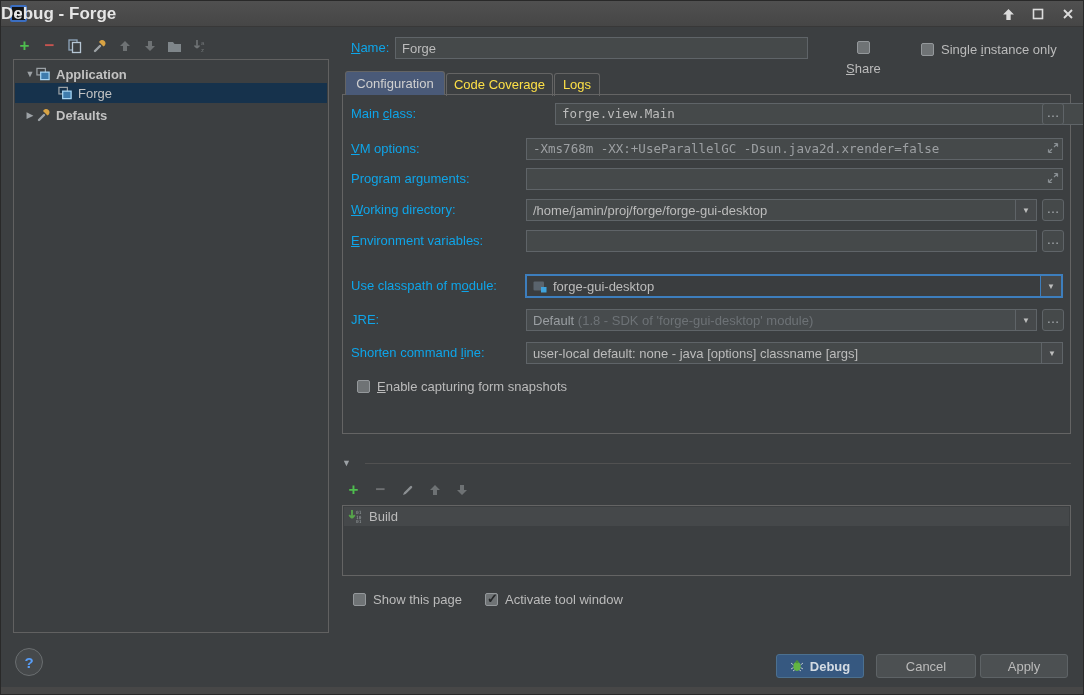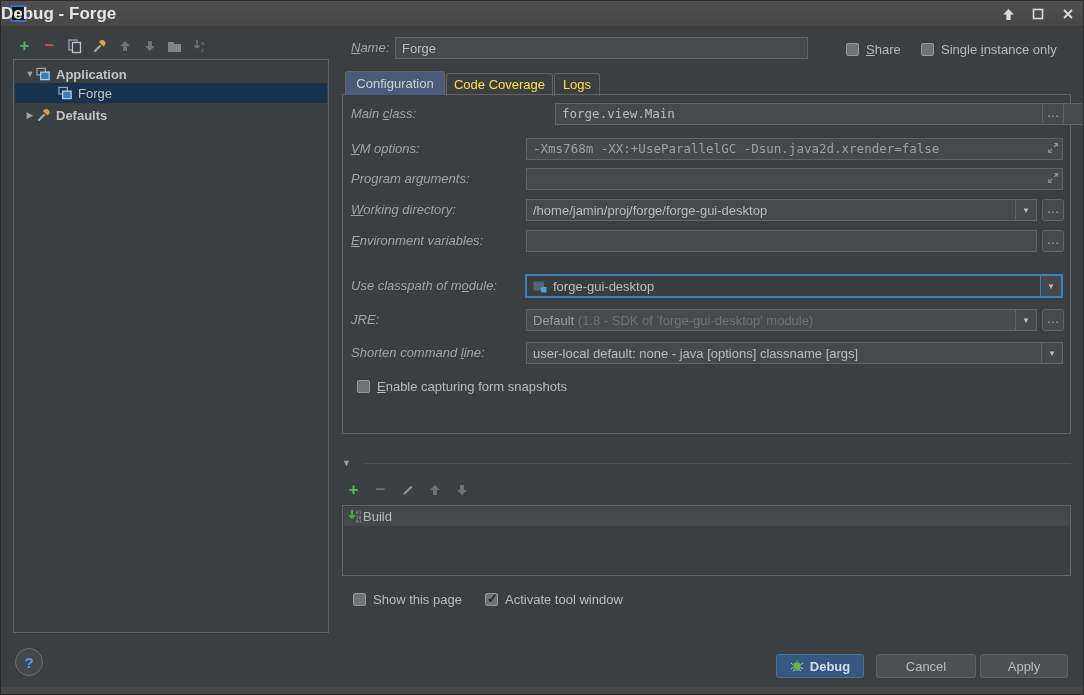--- a/index.html
+++ b/index.html
@@ -27,21 +27,21 @@
   .glyph-minus{color:#C75450;font-size:17px;font-weight:bold;line-height:12px;}
   .glyph-minus.dim{color:#6e7072;}
   .tree{position:absolute;left:12px;top:58px;width:316px;height:574px;
     border:1px solid #616161;background:#3c3f41;}
   .tree-row{position:absolute;left:1px;right:1px;height:20px;display:flex;align-items:center;}
   .tree-arrow{width:12px;text-align:center;color:#9da2a6;font-size:9px;margin-left:9px;flex:0 0 auto;}
   .tree-label{margin-left:5px;color:#c2c2c2;}
   .tree-label.bold{font-weight:bold;}
   .tree-row.selected{background:#16324c;}
   
-  .lbl{position:absolute;height:22px;line-height:22px;color:#a3a3a3;font-style:italic;}
+  .lbl{position:absolute;height:22px;line-height:22px;color:#0ea5e9;}
   u{text-decoration:underline;}
   .field{position:absolute;height:22px;background:#45494a;border:1px solid #5f6468;
     color:#bcbcbc;line-height:20px;padding:0 6px;font-family:"Liberation Sans",sans-serif;font-size:13px;}
   input.field{outline:none;}
   .mono{font-family:"DejaVu Sans Mono", monospace;font-size:12.5px;}
   .dots-btn{position:absolute;width:22px;height:22px;background:#45494a;border:1px solid #5f6468;
     border-radius:3px;color:#a9aeb2;text-align:center;line-height:18px;font-size:13px;cursor:pointer;}
   .combo{position:absolute;height:22px;background:#45494a;border:1px solid #5f6468;
     display:flex;align-items:center;}
   .combo .val{flex:1;padding:0 6px;white-space:nowrap;overflow:hidden;color:#bcbcbc;}
@@ -62,21 +62,21 @@
   .cb.checked::after{content:"✓";position:absolute;left:1px;top:-3px;color:#26282a;
     font-size:13px;font-weight:bold;}
   .cb-row{position:absolute;display:flex;align-items:center;gap:7px;height:16px;}
   
   .bl-head{position:absolute;left:341px;top:457px;width:729px;display:flex;align-items:center;}
   .bl-head .tri{color:#9da2a6;font-size:9px;margin-right:5px;}
   .bl-head .line{flex:1;height:1px;background:#515151;margin-left:9px;}
   .bl-toolbar{position:absolute;left:345px;top:481px;display:flex;gap:12px;align-items:center;height:16px;}
   .listbox{position:absolute;left:341px;top:504px;width:729px;height:71px;border:1px solid #646464;}
   .list-row{position:absolute;left:1px;right:1px;top:1px;height:19px;background:#45484a;
-    display:flex;align-items:center;padding-left:4px;}
+    display:flex;align-items:center;gap:6px;padding-left:4px;}
   
   .btn{position:absolute;height:24px;background:#4c5052;border:1px solid #5e6366;border-radius:3px;
     color:#bbbbbb;text-align:center;display:flex;align-items:center;justify-content:center;gap:6px;cursor:pointer;}
   .btn.primary{background:#365880;border-color:#4c708f;color:#d4dbe2;font-weight:bold;}
   .help-circle{position:absolute;left:14px;top:647px;width:28px;height:28px;border-radius:50%;
     background:#46494b;border:1px solid #6a6e70;color:#589df6;font-weight:bold;font-size:15px;
     display:flex;align-items:center;justify-content:center;cursor:pointer;}
   .bottom-strip{position:absolute;left:0;bottom:0;width:1084px;height:7px;background:#474747;}
   .dim-paren{color:#6d7276;}
   .jre-val{color:#9a9ea2;}
@@ -176,21 +176,21 @@
             <path d="M3 12 L8 7" stroke="#9da2a6" stroke-width="2.4" stroke-linecap="round"></path>
             <path d="M7 3 a3.4 3.4 0 1 1 4.5 4.5 L9 5 Z" fill="#d9a343"></path>
           </svg>
       </span>
       <span class="tree-label bold">Defaults</span>
     </div>
   </div>
 
   <div class="lbl" style="left:350px;top:36px;"><u>N</u>ame:</div>
   <input class="field" style="left: 394px; top: 36px; width: 413px;" value="Forge">
-  <div class="cb-row" style="left:845px;top:40px;">
+  <div class="cb-row" style="left:845px;top:40px;flex-direction:column;">
     <span class="cb"></span>
     <span><u>S</u>hare</span>
   </div>
   <div class="cb-row" style="left:920px;top:40px;">
     <span class="cb"></span>
     <span>Single <u>i</u>nstance only</span>
   </div>
 
   <div class="tab selected" style="left:344px;width:100px;">Configuration</div>
   <div class="tab" style="left:445px;width:107px;">Code Coverage</div>

